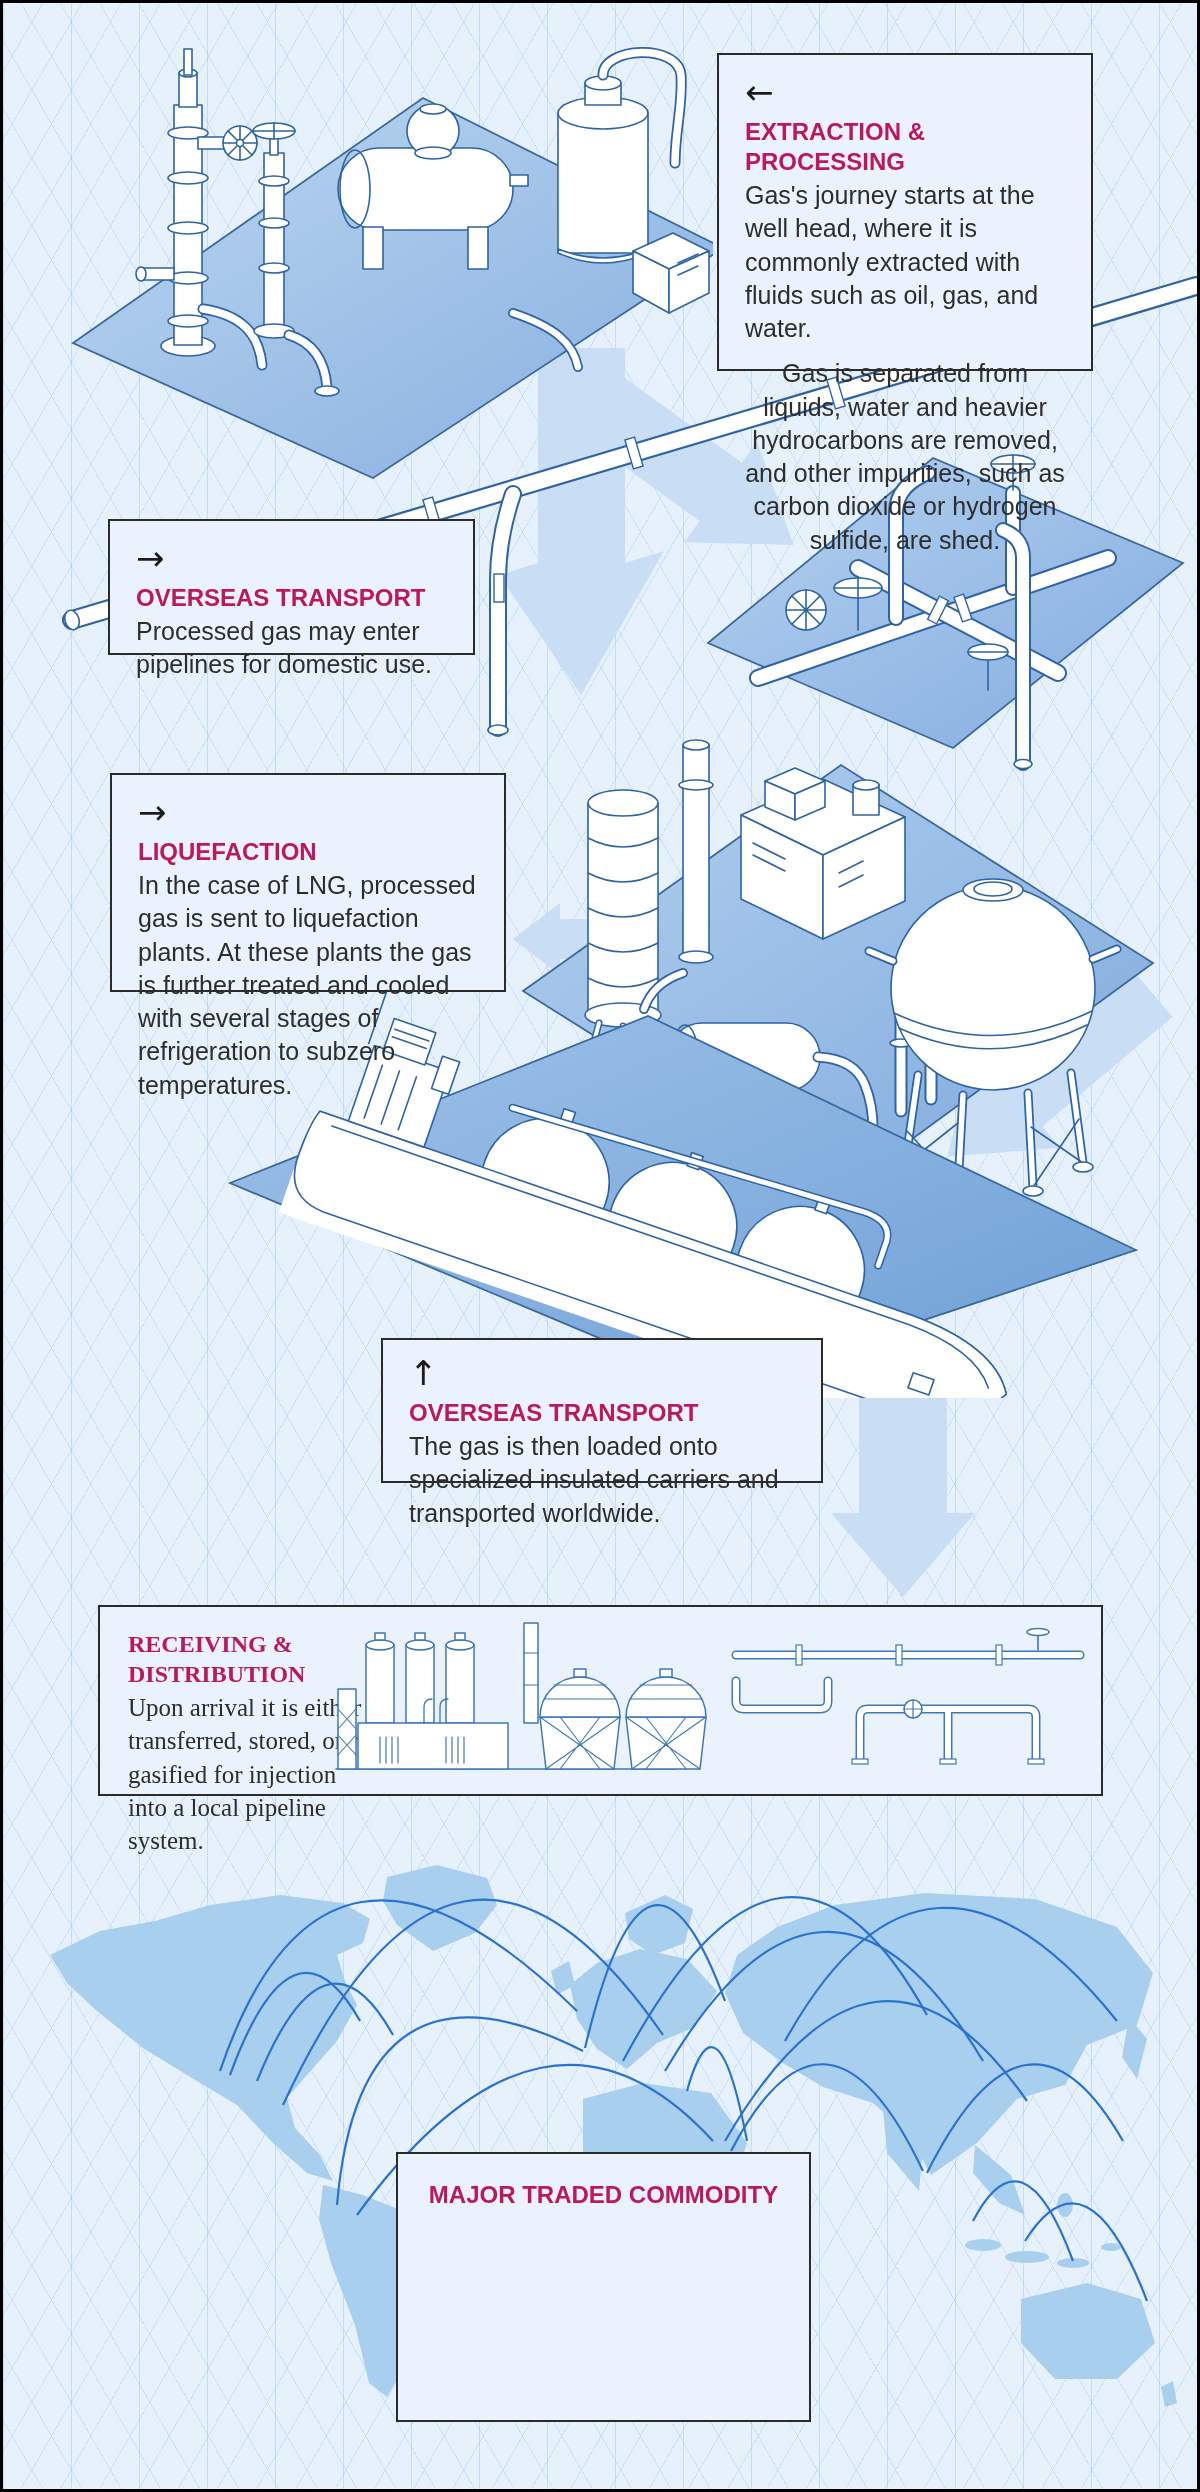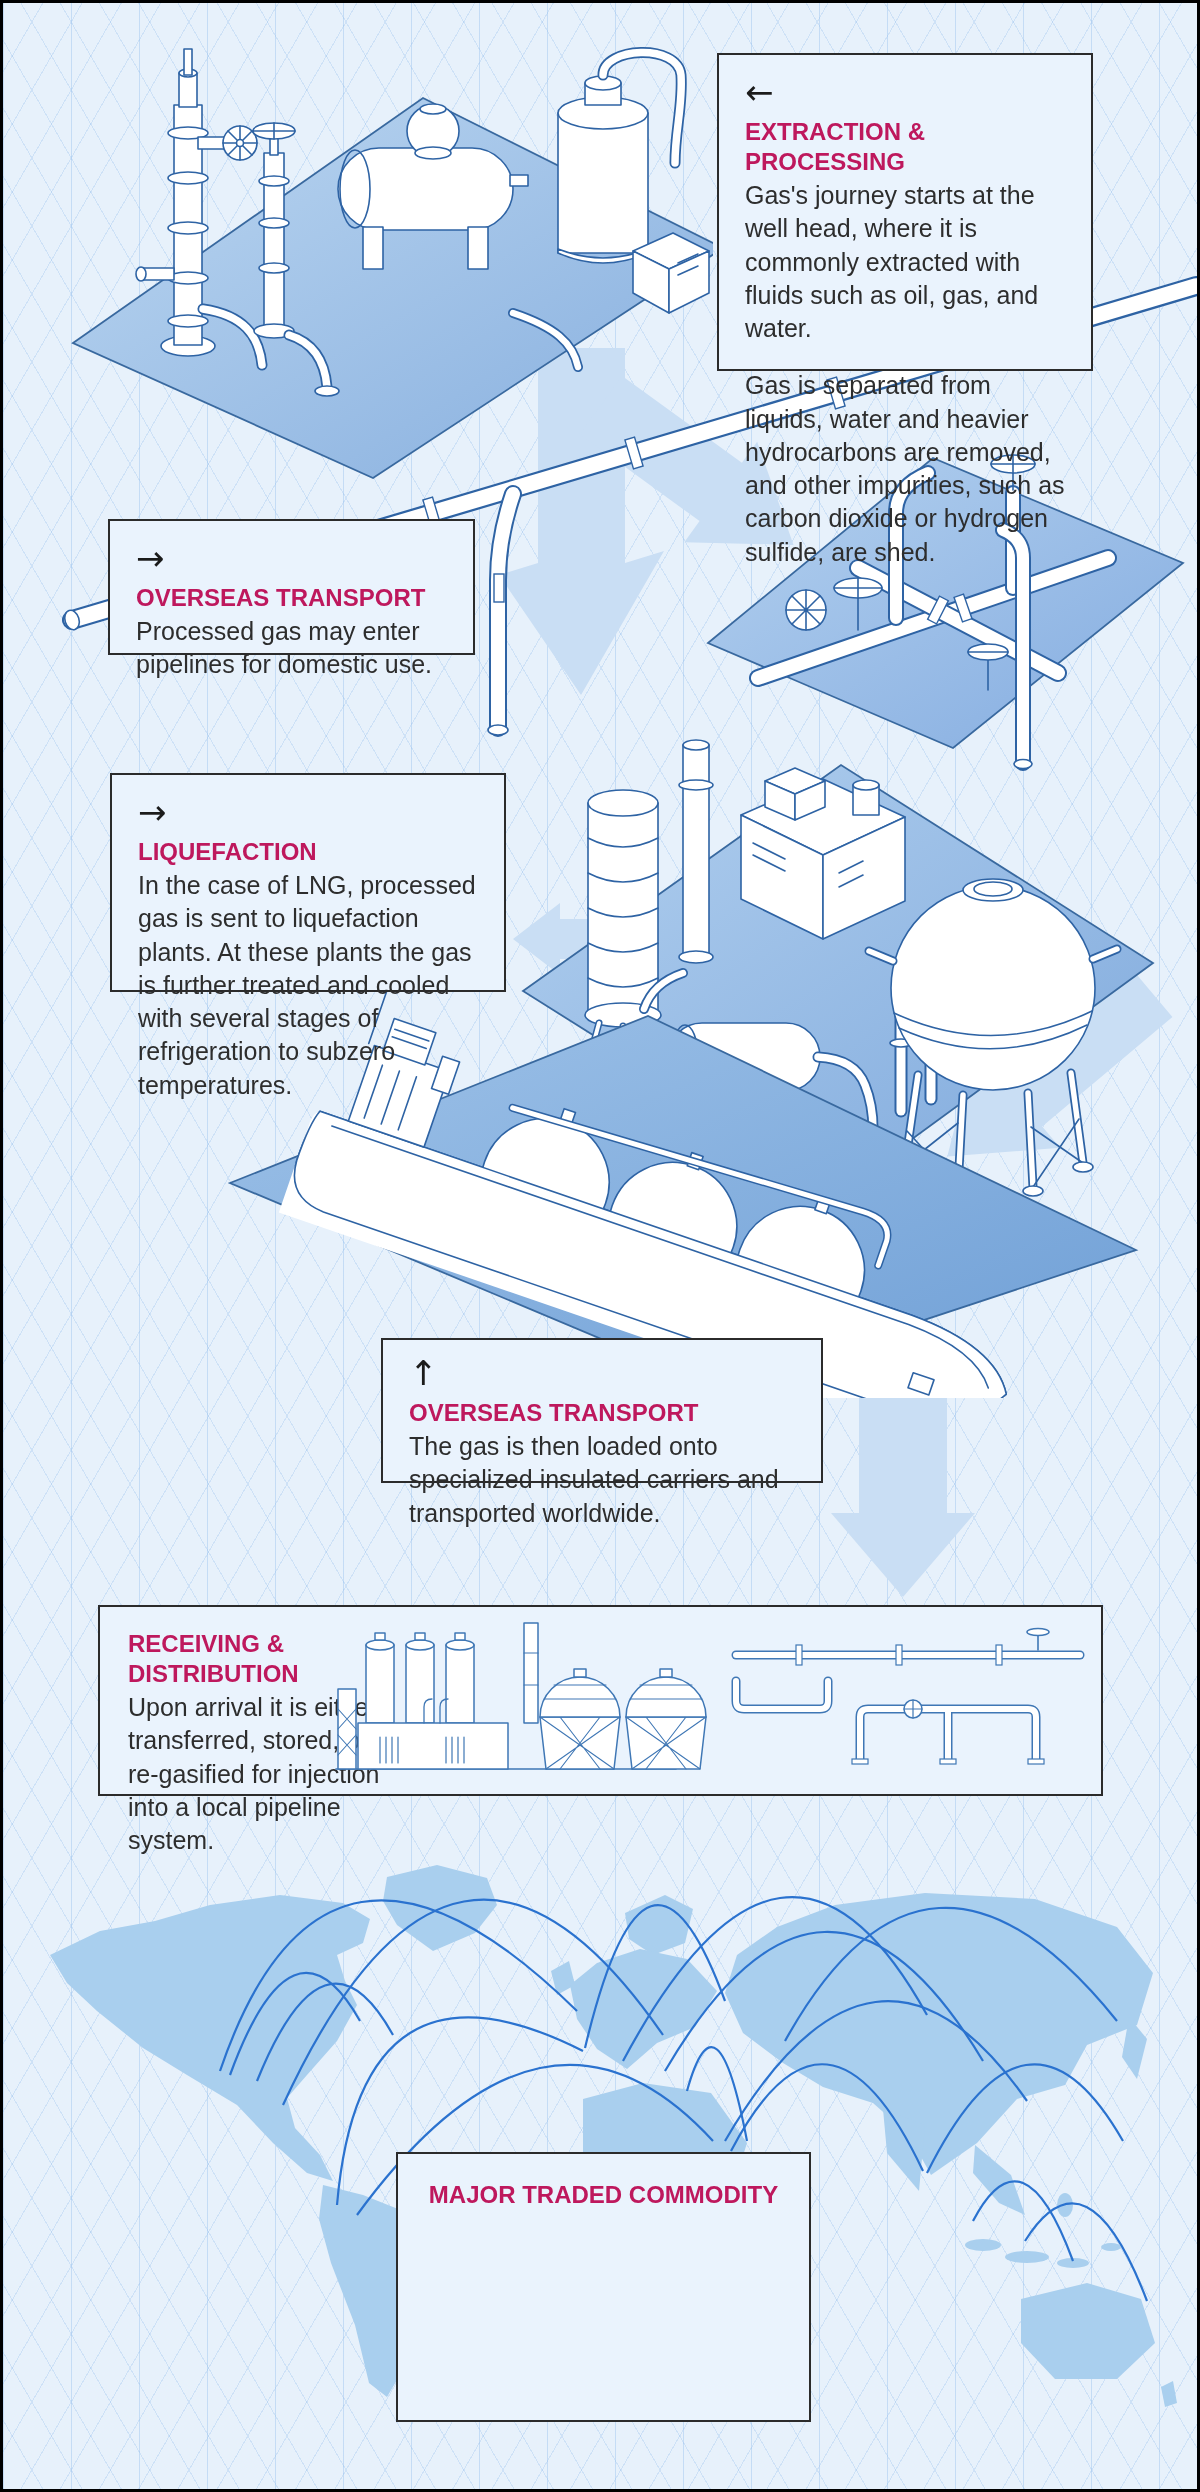--- a/index.html
+++ b/index.html
@@ -14,21 +14,21 @@
     font-family:"Liberation Sans","DejaVu Sans",sans-serif;
   }
   svg{position:absolute;display:block;}
   .tbox{
     position:absolute;box-sizing:border-box;background:#eaf3fd;
     border:2px solid #2b2b2b;color:#2a2a2a;padding:20px 26px;
   }
   .tbox .glyph{font-family:"DejaVu Sans",sans-serif;font-size:34px;line-height:1;color:#1b1b1b;margin:0 0 8px;}
   .tbox h2{font-size:24px;line-height:1.25;margin:0 0 2px;font-weight:700;color:#be185d;}
   .tbox p{font-size:25px;line-height:1.33;margin:0;color:#2d2d2d;}
-  .tbox p + p{margin-top:24px;}
+  .tbox p + p{margin-top:12px;text-align:center;}
   .eq{fill:#fff;stroke:#2e63a4;stroke-width:1.6;stroke-linejoin:round;}
   .ln{fill:none;stroke:#2e63a4;stroke-width:1.6;stroke-linecap:round;stroke-linejoin:round;}
   .pB{fill:none;stroke:#2e63a4;stroke-linecap:round;stroke-linejoin:round;}
   .pW{fill:none;stroke:#fff;stroke-linecap:round;stroke-linejoin:round;}
   .rB{fill:none;stroke:#3f77b5;stroke-linecap:round;stroke-linejoin:round;}
   .rW{fill:none;stroke:#fff;stroke-linecap:round;stroke-linejoin:round;}
   .req{fill:#fff;stroke:#3f77b5;stroke-width:1.5;stroke-linejoin:round;}
   .flow{fill:#c9def4;}
   .land{fill:#a9cfee;}
   .route{fill:none;stroke:#2a72cf;stroke-width:2.2;}
@@ -322,21 +322,21 @@
     <p>In the case of LNG, processed gas is sent to liquefaction plants. At these plants the gas is further treated and cooled with several stages of refrigeration to subzero temperatures.</p>
   </div>
 
   <div class="tbox" style="left:378px;top:1335px;width:442px;height:145px;padding:16px 26px;">
     <div class="glyph">↑</div>
     <h2>OVERSEAS TRANSPORT</h2>
     <p>The gas is then loaded onto specialized insulated carriers and transported worldwide.</p>
   </div>
 
   <div class="tbox" style="left:95px;top:1602px;width:1005px;height:191px;padding:0;">
-    <div style="position:absolute;left:28px;top:22px;width:252px;">
+    <div style="position:absolute;left:28px;top:22px;width:252px;font-family:Liberation Serif, serif;">
       <h2>RECEIVING &amp; DISTRIBUTION</h2>
       <p>Upon arrival it is either transferred, stored, or re-gasified for injection into a local pipeline system.</p>
     </div>
     <svg width="770" height="168" viewBox="0 0 770 168" style="left:228px;top:10px;">
       <g>
         <path class="rB" stroke-width="1.6" d="M8,152 H348"></path>
         <rect class="req" x="10" y="72" width="18" height="80"></rect>
         <path class="rB" stroke-width="1.1" d="M10,92 L28,112 M28,92 L10,112 M10,118 L28,138 M28,118 L10,138"></path>
         <rect class="req" x="38" y="28" width="28" height="78"></rect>
           <ellipse class="req" cx="52" cy="28" rx="14" ry="5"></ellipse>

